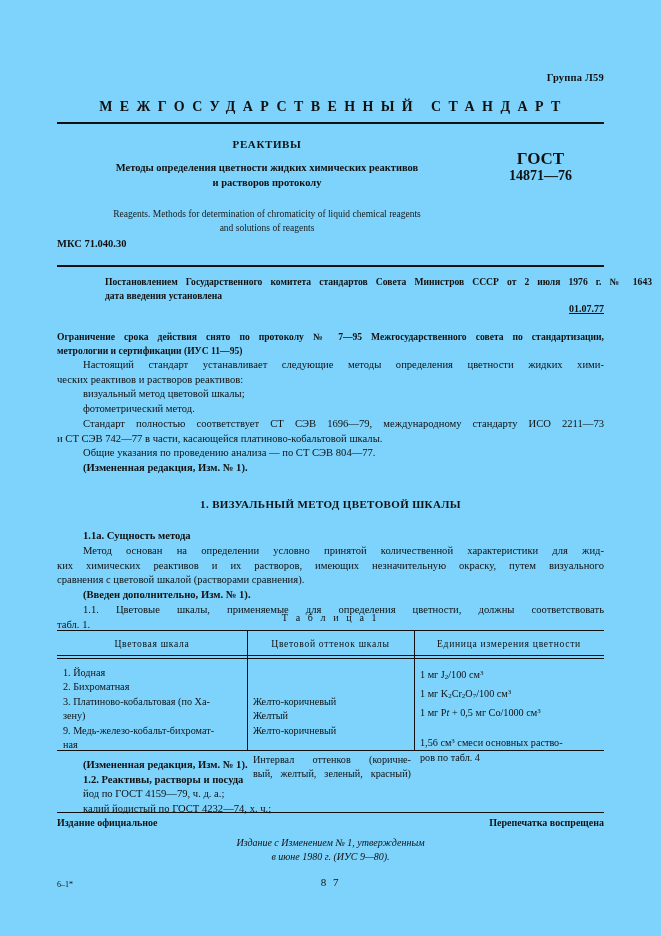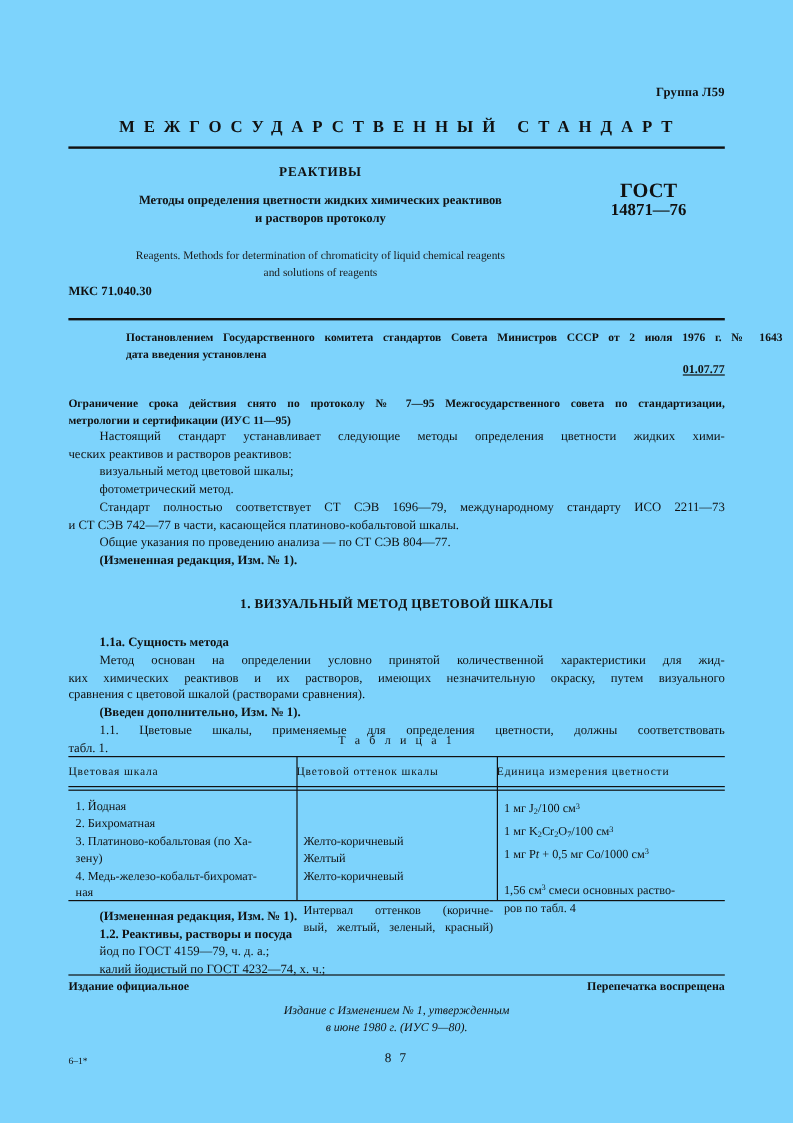--- a/index.html
+++ b/index.html
@@ -214,20 +214,21 @@
 
   .th-row {
     position: absolute;
     left: 0; top: 638px;
     width: 547px;
     font-size: 9.6px;
     letter-spacing: 0.7px;
   }
   .th {
     position: absolute;
+    text-align: center;
   }
   .th-c1 { left: 0;    width: 190px; }
   .th-c2 { left: 190px; width: 167px; }
   .th-c3 { left: 357px; width: 190px; }
 
   .tb-c1 {
     position: absolute;
     left: 6px; top: 666px; width: 182px;
     font-size: 10.2px; line-height: 14.4px;
   }
@@ -373,21 +374,21 @@
       <div class="th th-c1">Цветовая шкала</div>
       <div class="th th-c2">Цветовой оттенок шкалы</div>
       <div class="th th-c3">Единица измерения цветности</div>
     </div>
 
     <div class="tb-c1">
       <div>1. Йодная</div>
       <div>2. Бихроматная</div>
       <div>3. Платиново-кобальтовая (по Ха-</div>
       <div>зену)</div>
-      <div>4. Медь-железо-кобальт-бихромат-</div>
+      <div>9. Медь-железо-кобальт-бихромат-</div>
       <div>ная</div>
     </div>
 
     <div class="tb-c2">
       <div>Желто-коричневый</div>
       <div>Желтый</div>
       <div>Желто-коричневый</div>
       <div class="gap"></div>
       <div class="c2-wrap">Интервал оттенков (коричне-</div>
       <div class="c2-wrap">вый, желтый, зеленый, красный)</div>

